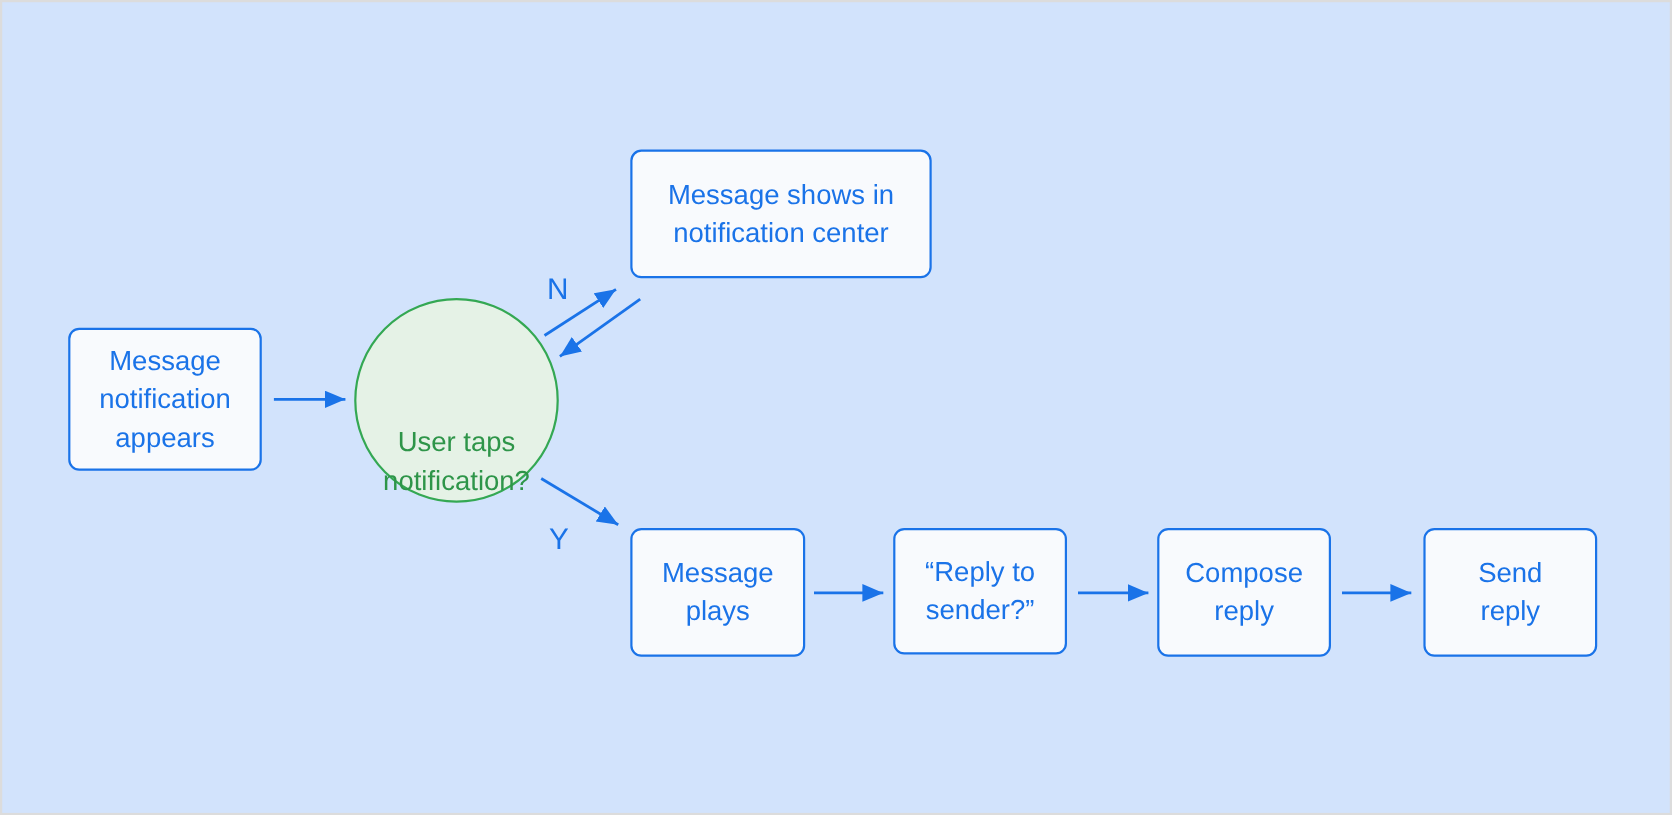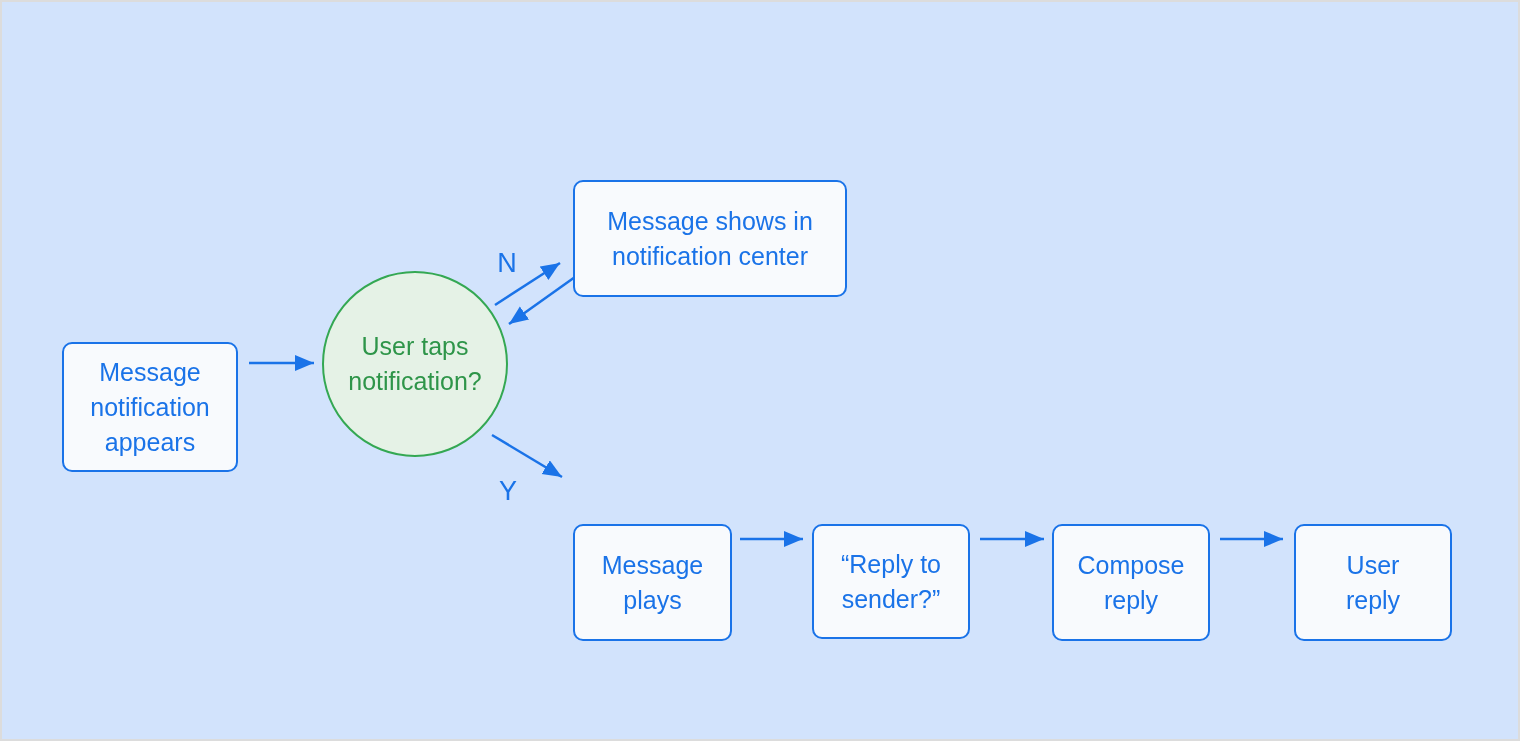--- a/index.html
+++ b/index.html
@@ -22,28 +22,28 @@
     justify-content: center;
     text-align: center;
     box-sizing: border-box;
   }
 
   .box {
     background: var(--box-fill, #f8fafd);
     border: 2.5px solid var(--blue, #1a73e8);
     border-radius: 10px;
     color: var(--blue, #1a73e8);
-    margin-top: 44px;
   }
 
   .circle {
     background: var(--green-fill, #e5f2e6);
     border: 2.5px solid var(--green, #34a853);
     border-radius: 50%;
     color: var(--green-text, #2e9549);
+    align-items: flex-end;
   }
 
   .node-label {
     white-space: pre-line;
     font-size: 25px;
     line-height: 35px;
   }
 
   .edge-label {
     position: absolute;
@@ -118,20 +118,20 @@
     <span class="node-label">“Reply to
 sender?”</span>
   </div>
 
   <div class="node box" id="node-compose-reply">
     <span class="node-label">Compose
 reply</span>
   </div>
 
   <div class="node box" id="node-send-reply">
-    <span class="node-label">User
+    <span class="node-label">Send
 reply</span>
   </div>
 
   <span class="edge-label" id="label-no">N</span>
   <span class="edge-label" id="label-yes">Y</span>
 
 </div>
 
 </body></html>

